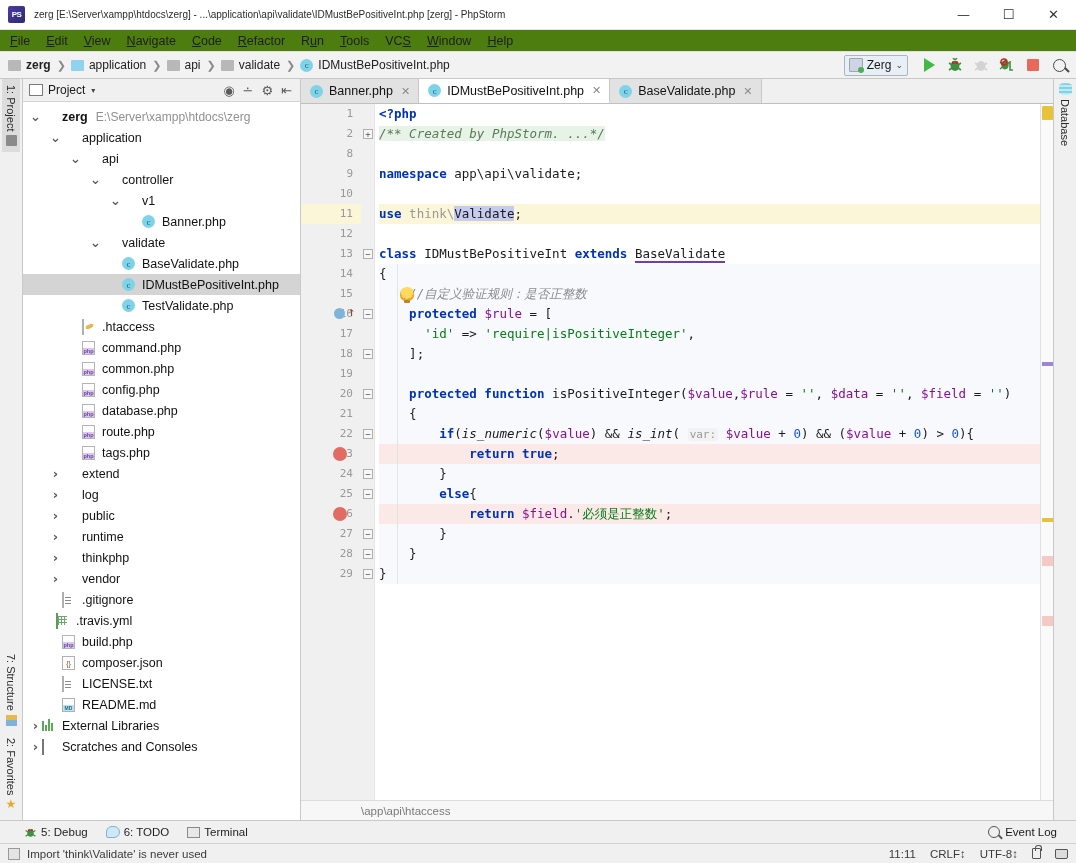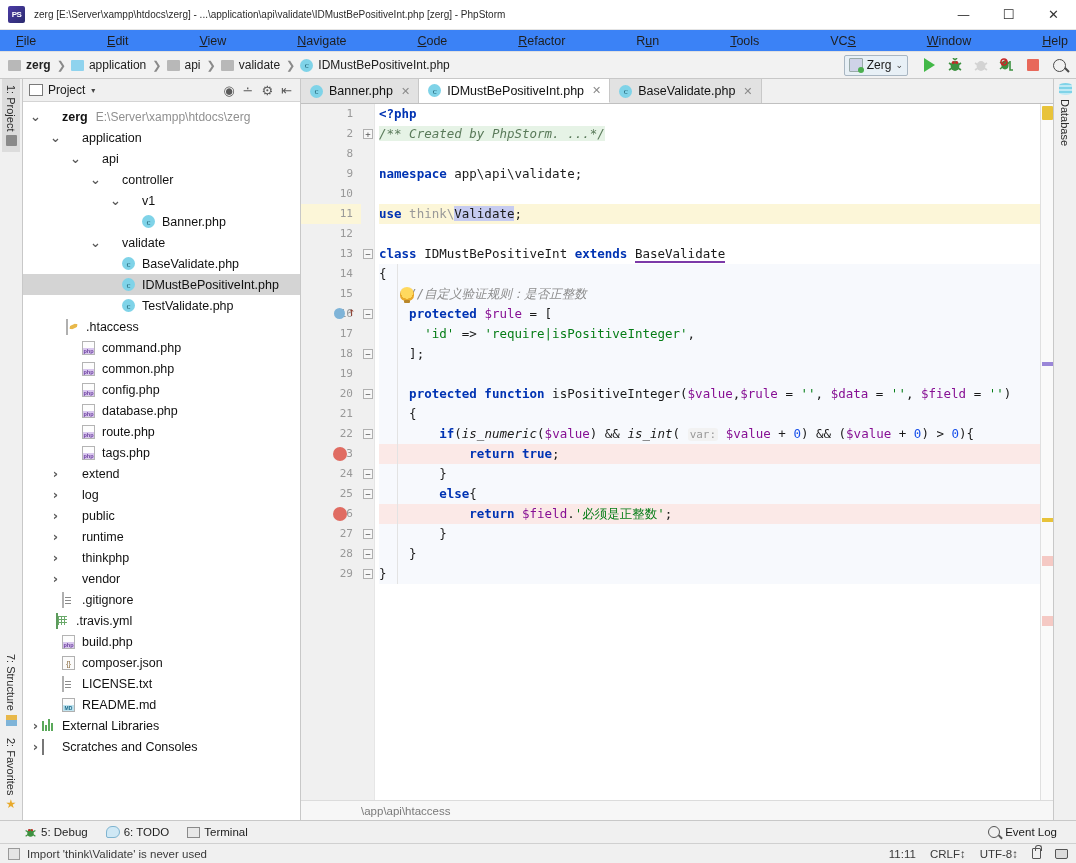--- a/index.html
+++ b/index.html
@@ -27,22 +27,22 @@
   }
   .title-text { font-size: 10px; color: #2b2b2b; white-space: nowrap; }
   .win-btns { margin-left: auto; display: flex; height: 30px; }
   .win-btn {
     width: 45px; height: 30px; display: flex; align-items: center; justify-content: center;
     font-size: 13px; color: #333; font-family: "DejaVu Sans", sans-serif;
   }
 
   
   .menubar {
-    height: 22px; background: #3b82f6; display: flex; align-items: center;
-    padding-left: 8px; border-bottom: 1px solid #e0e0e0; flex: none; justify-content: space-between;
+    height: 22px; background: #4d7c0f; display: flex; align-items: center;
+    padding-left: 2px; border-bottom: 1px solid #e0e0e0; flex: none;
   }
   .menu-item { padding: 2px 8px; font-size: 12.5px; color: #1e1e1e; cursor: default; }
   .menu-item u { text-decoration: underline; }
 
   
   .navbar {
     height: 27px; background: #f2f2f2; display: flex; align-items: center;
     border-bottom: 1px solid #c8c8c8; padding-left: 8px; flex: none;
   }
   .crumb { display: flex; align-items: center; font-size: 12px; color: #222; white-space: nowrap; }
@@ -439,21 +439,21 @@
             </span>
             <span class="tlabel">IDMustBePositiveInt.php</span>
           </div>
           <div class="tnode" style="padding-left: 86px;">
             <span class="arrow blank">·</span>
             <span class="ico">
               <span class="ic-class">c</span>
             </span>
             <span class="tlabel">TestValidate.php</span>
           </div>
-          <div class="tnode" style="padding-left: 30px;">
+          <div class="tnode" style="padding-left: 46px;">
             <span class="arrow blank">·</span>
             <span class="ico"><span class="ic-htaccess"></span></span>
             <span class="tlabel">.htaccess</span>
           </div>
           <div class="tnode" style="padding-left: 46px;">
             <span class="arrow blank">·</span>
             <span class="ico">
               <span class="ic-php"></span>
             </span>
             <span class="tlabel">command.php</span>

